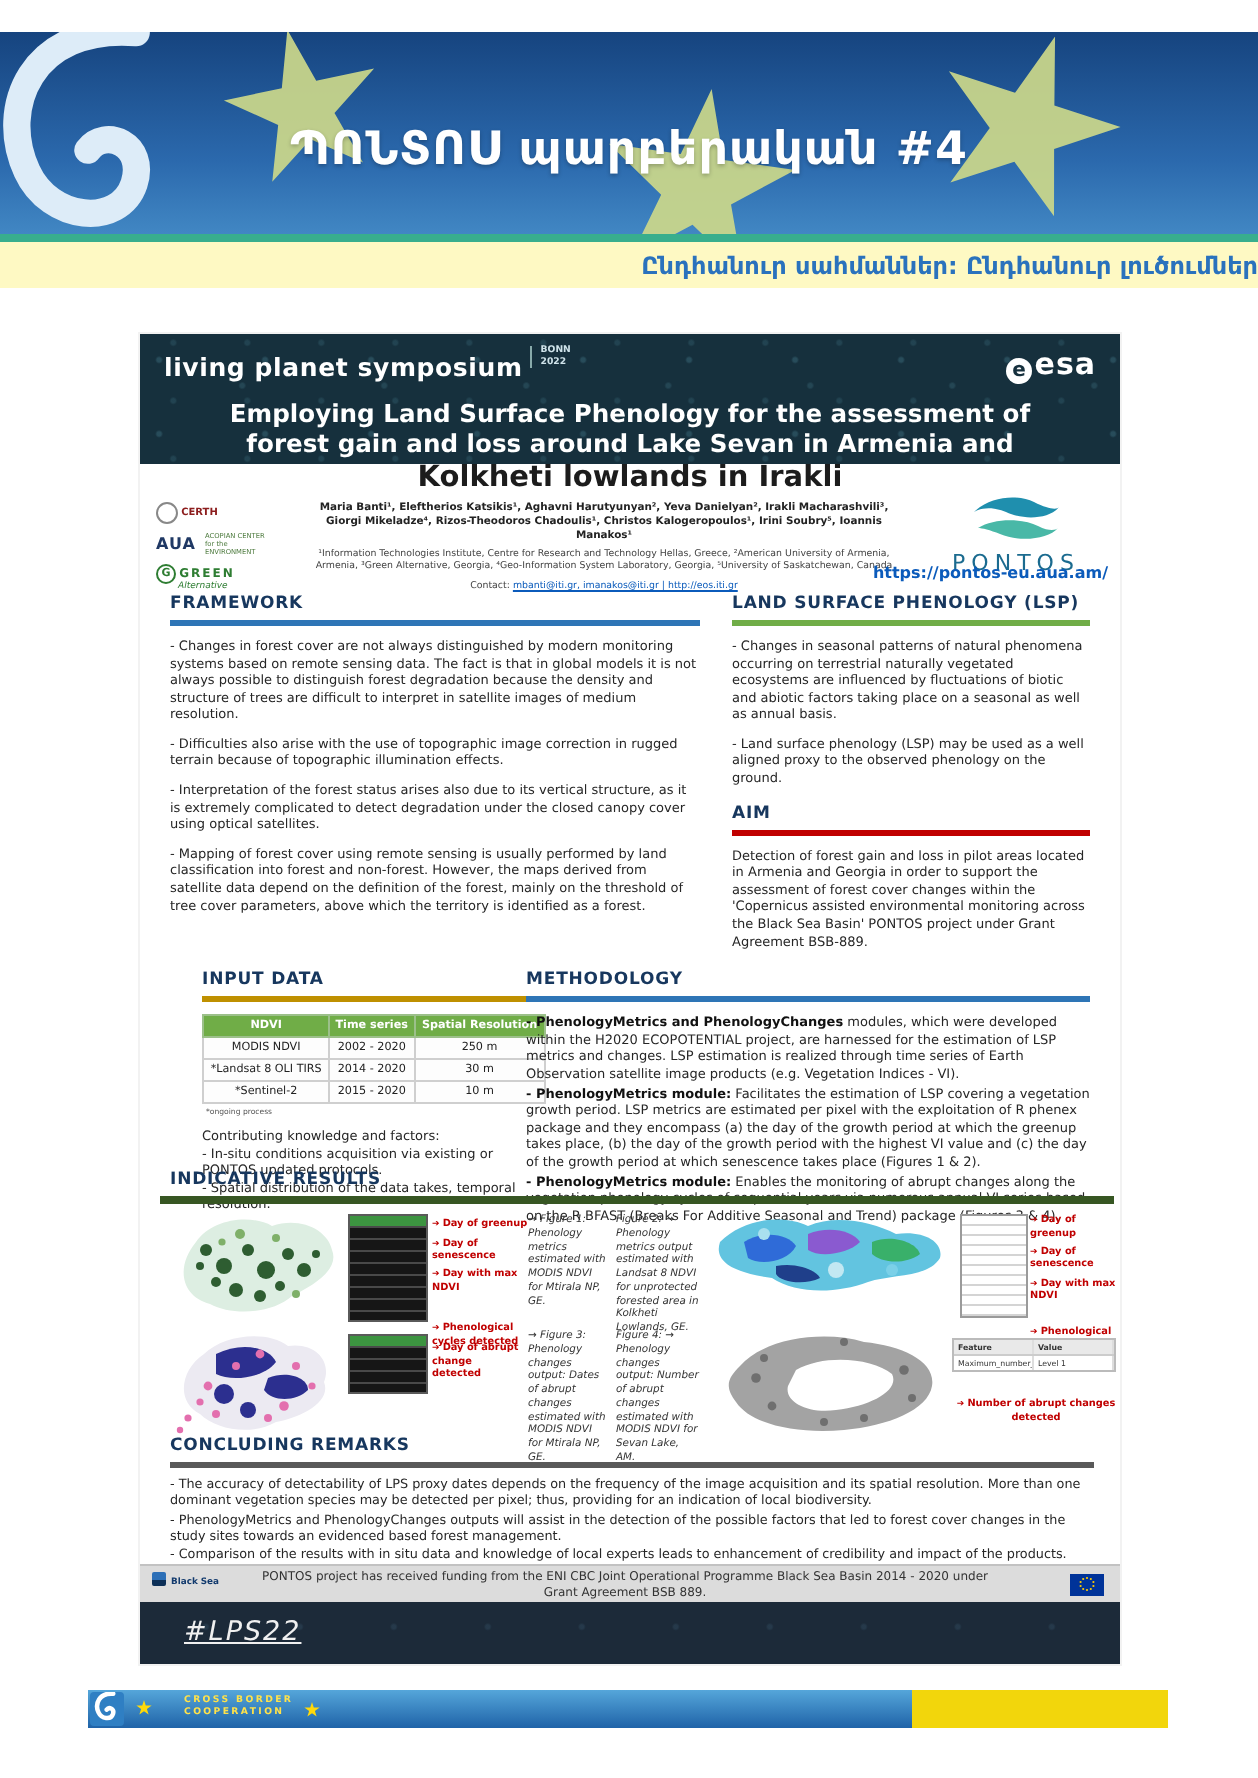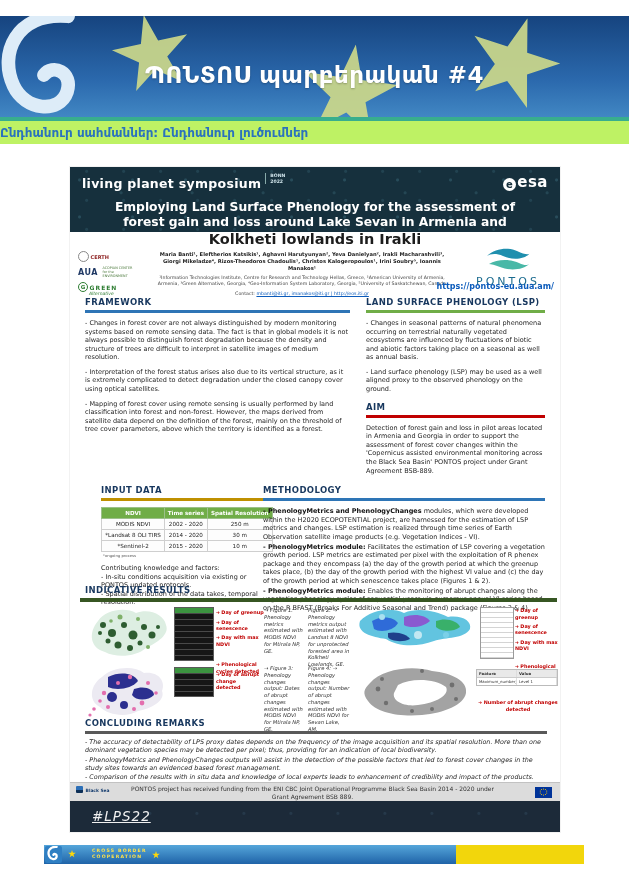--- a/index.html
+++ b/index.html
@@ -10,22 +10,22 @@
        background:linear-gradient(180deg,#16447f 0%,#2b69ad 55%,#4b94cd 100%);}
   .star{position:absolute;background:#ccd88a;opacity:.92;
         clip-path:polygon(50% 0%,61% 35%,98% 35%,68% 57%,79% 91%,50% 70%,21% 91%,32% 57%,2% 35%,39% 35%);}
   .star1{left:112px;top:-2px;width:80px;height:80px;transform:rotate(-12deg);}
   .star2{left:300px;top:28px;width:98px;height:98px;transform:rotate(8deg);}
   .star3{left:466px;top:0px;width:94px;height:94px;transform:rotate(18deg);}
   .swirl{position:absolute;left:-8px;top:-6px;}
   .page-title{position:absolute;left:0;right:0;top:46px;text-align:center;color:#fff;
               font-size:23px;font-weight:bold;letter-spacing:.5px;text-shadow:0 1px 2px rgba(0,0,0,.25);}
   .teal-strip{position:absolute;left:0;top:117px;width:629px;height:4px;background:#38ae8d;}
-  .banner{position:absolute;left:0;top:121px;width:629px;height:23px;background:#bef264;
-          display:flex;align-items:center;justify-content:flex-start;}
+  .banner{position:absolute;left:0;top:121px;width:629px;height:23px;background:#fef9c3;
+          display:flex;align-items:center;justify-content:flex-end;}
   .banner span{color:#2a72bd;font-size:12px;font-weight:bold;}
   
   .poster{position:absolute;left:70px;top:167px;width:490px;height:665px;background:#fff;
           box-shadow:0 0 0 1px rgba(0,0,0,.05);}
   .p-hdr{position:absolute;left:0;top:0;width:490px;height:65px;background:#16303d;
          background-image:radial-gradient(circle at 18% 35%,rgba(120,205,225,.18) 1px,transparent 2px),
                           radial-gradient(circle at 72% 60%,rgba(120,205,225,.14) 1px,transparent 2px),
                           radial-gradient(circle at 45% 15%,rgba(120,205,225,.12) 1px,transparent 2px);
          background-size:53px 37px,71px 43px,37px 29px;}
   .lps-row{position:absolute;left:12px;right:10px;top:6px;height:18px;}
@@ -90,21 +90,21 @@
               background-image:linear-gradient(90deg,transparent 0 62%,#c9c9c9 62% 63%,transparent 63%),
               repeating-linear-gradient(180deg,transparent 0 4px,#d4d4d4 4px 5px);}
   .ftable{position:absolute;border:1px solid #bbb;font-size:3.9px;color:#333;background:#fff;}
   .ftable .fh{display:flex;background:#e9e9e9;border-bottom:1px solid #ccc;font-weight:bold;}
   .ftable .fr{display:flex;}
   .ftable span{flex:1;padding:1px 2px;border-right:1px solid #ddd;white-space:nowrap;overflow:hidden;}
   .fig-map{position:absolute;}
   
   .concluding{position:absolute;left:15px;top:551px;width:462px;}
   .concl-bar{height:3px;background:#595959;margin:3px 0 4px 0;}
-  .concl{font-size:6.4px;line-height:1.3;color:#262626;margin-bottom:1px;font-style:italic;}
+  .concl{font-size:6.4px;line-height:1.3;color:#262626;margin-bottom:1px;}
   
   .funding{position:absolute;left:0;top:615px;width:490px;height:19px;background:#dcdcdc;border-top:1px solid #c2c2c2;}
   .bs-logo{position:absolute;left:6px;top:3px;font-size:4.4px;font-weight:bold;color:#123a6d;}
   .bs-box{display:inline-block;width:7px;height:7px;vertical-align:-1px;margin-right:1px;
           background:linear-gradient(180deg,#2c6fb7 60%,#0c2f57 60%);border-radius:1px;}
   .funding-text{position:absolute;left:55px;right:60px;top:2px;text-align:center;font-size:6px;line-height:1.25;color:#333;}
   .eu-flag{position:absolute;right:8px;top:4px;}
   .lps-bar{position:absolute;left:0;top:634px;width:490px;height:31px;background:#1c2a39;
            background-image:radial-gradient(circle at 70% 40%,rgba(90,140,170,.15) 1px,transparent 2px);background-size:47px 31px;}
   .hashtag{position:absolute;left:22px;top:7px;color:#f0f0f0;font-size:13.5px;font-style:italic;font-weight:500;letter-spacing:1px;text-decoration:underline;}
@@ -179,20 +179,21 @@
         <path d="M4 17 C 12 12, 26 12, 34 16 C 40 19, 43 18, 44 17 C 39 23, 24 24, 15 20 C 10 18, 6 17, 4 17 Z" fill="#49b8a7"></path>
       </svg>
       <div class="pontos-name">PONTOS</div>
     </div>
     <div class="website">https://pontos-eu.aua.am/</div>
 
     <div class="framework">
       <div class="sec-h">FRAMEWORK</div>
       <div class="sec-bar" style="background:#2e75b6"></div>
       <div class="para">- Changes in forest cover are not always distinguished by modern monitoring systems based on remote sensing data. The fact is that in global models it is not always possible to distinguish forest degradation because the density and structure of trees are difficult to interpret in satellite images of medium resolution.</div>
+      <div class="para">- Difficulties also arise with the use of topographic image correction in rugged terrain because of topographic illumination effects.</div>
       <div class="para">- Interpretation of the forest status arises also due to its vertical structure, as it is extremely complicated to detect degradation under the closed canopy cover using optical satellites.</div>
       <div class="para">- Mapping of forest cover using remote sensing is usually performed by land classification into forest and non-forest. However, the maps derived from satellite data depend on the definition of the forest, mainly on the threshold of tree cover parameters, above which the territory is identified as a forest.</div>
     </div>
 
     <div class="rcol">
       <div class="sec-h">LAND SURFACE PHENOLOGY (LSP)</div>
       <div class="sec-bar" style="background:#70ad47"></div>
       <div class="para">- Changes in seasonal patterns of natural phenomena occurring on terrestrial naturally vegetated ecosystems are influenced by fluctuations of biotic and abiotic factors taking place on a seasonal as well as annual basis.</div>
       <div class="para">- Land surface phenology (LSP) may be used as a well aligned proxy to the observed phenology on the ground.</div>
       <div class="aim-block">

